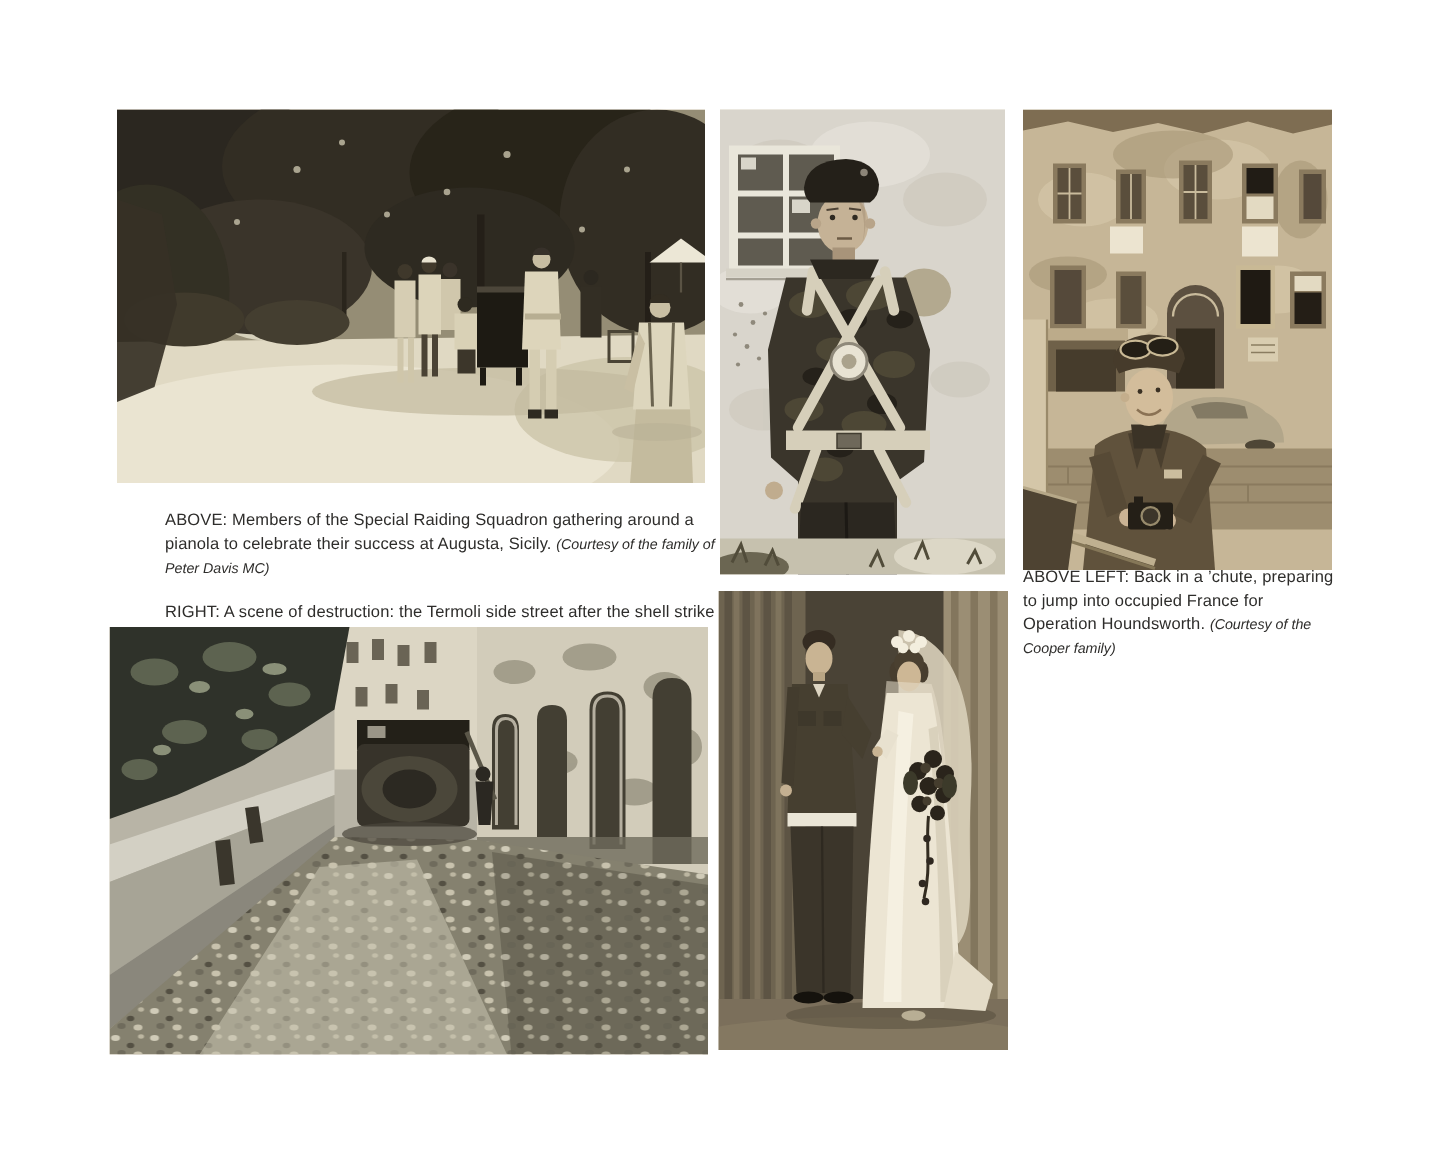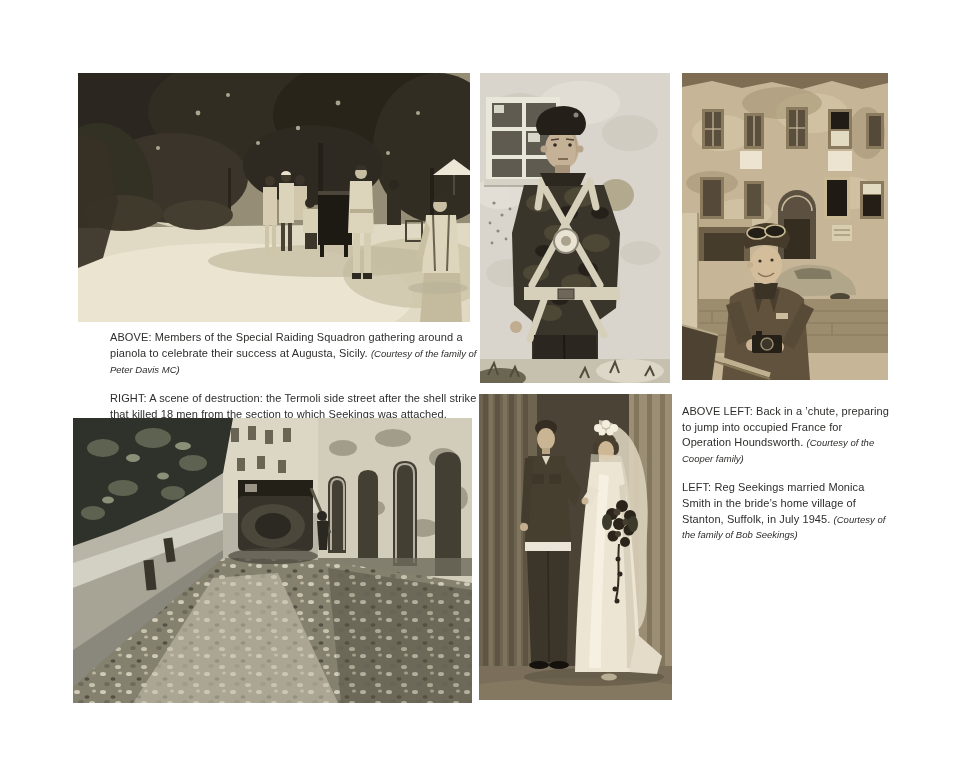--- a/index.html
+++ b/index.html
@@ -6,22 +6,22 @@
   body{width:960px;height:778px;position:relative;overflow:hidden;
        font-family:"Liberation Sans",sans-serif;color:#2e2d2b;}
   figure.photo{margin:0;position:absolute;overflow:hidden;background:#ded8c8;}
   figure.photo svg{display:block;width:100%;height:100%;}
   .ph-pianola{left:78px;top:73px;width:392px;height:249px;}
   .ph-para{left:480px;top:73px;width:190px;height:310px;}
   .ph-archway{left:682px;top:73px;width:206px;height:307px;}
   .ph-termoli{left:73px;top:418px;width:399px;height:285px;}
   .ph-wedding{left:479px;top:394px;width:193px;height:306px;}
   .cap-col{position:absolute;}
-  .cap-left{left:110px;top:330px;width:380px;}
-  .cap-right{left:682px;top:404px;width:208px;}
+  .cap-left{left:110px;top:340px;width:380px;}
+  .cap-right{left:682px;top:378px;width:208px;}
   p.cap{margin:0 0 13px 0;font-size:11px;line-height:1.45;letter-spacing:.1px;}
   .cap-right p.cap{margin-bottom:14px;line-height:1.42;}
   .credit{font-style:italic;font-size:9.5px;letter-spacing:0;}
 </style>
 </head>
 <body>
 
 <figure class="photo ph-pianola" aria-label="Sepia photograph: soldiers of the Special Raiding Squadron gathered around a pianola beneath shady trees on a bright sandy street in Augusta, Sicily">
   <svg viewBox="0 0 392 249" preserveAspectRatio="none">
     <rect width="392" height="249" fill="#e3dcc7"></rect>
@@ -496,18 +496,13 @@
     <ellipse cx="130" cy="283" rx="8" ry="3.5" fill="#b8ae94"></ellipse>
   </svg>
 </figure>
 
 <div class="cap-col cap-right">
   <p class="cap">
     <span>ABOVE LEFT:</span>
     <span>Back in a ’chute, preparing to jump into occupied France for Operation Houndsworth.</span>
     <span class="credit">(Courtesy of the Cooper family)</span>
   </p>
-  <p class="cap">
-    <span>LEFT:</span>
-    <span>Reg Seekings married Monica Smith in the bride’s home village of Stanton, Suffolk, in July 1945.</span>
-    <span class="credit">(Courtesy of the family of Bob Seekings)</span>
-  </p>
 </div>
 
 </body></html>

